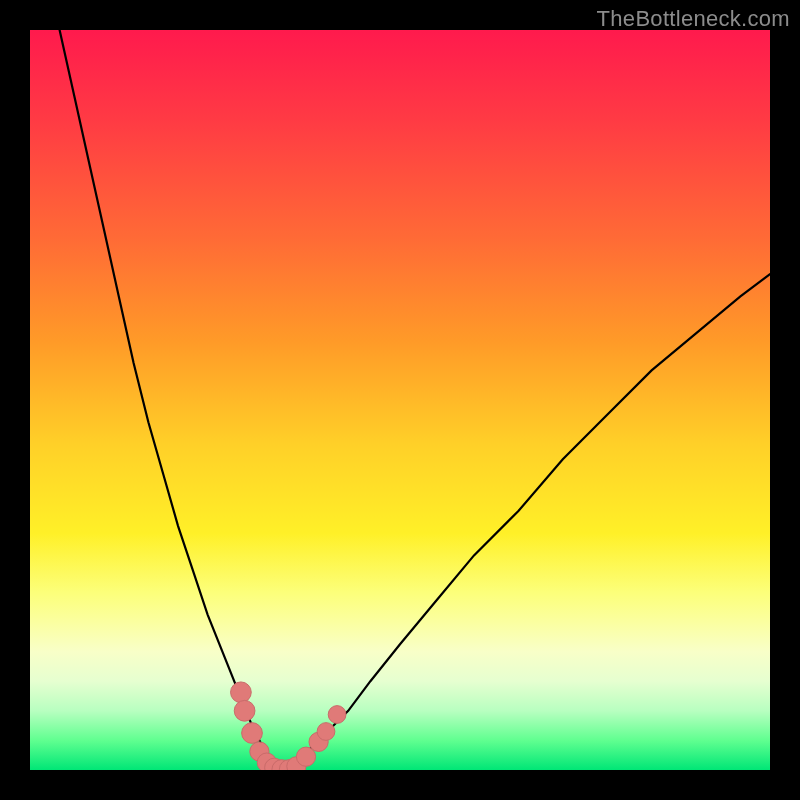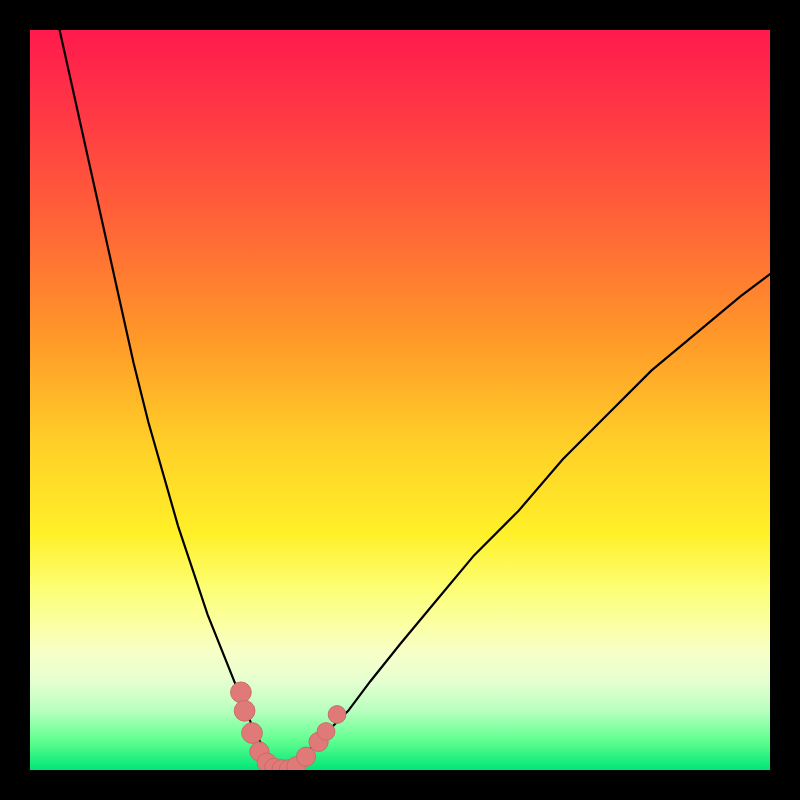--- a/index.html
+++ b/index.html
@@ -52,20 +52,21 @@
     left: 0;
     top: 0;
     width: 740px;
     height: 740px;
   }
 </style>
 </head>
 <body>
 
 <div class="frame">
+  <div class="watermark">TheBottleneck.com</div>
   <div class="plot">
     <svg class="overlay" viewBox="0 0 740 740" preserveAspectRatio="none">
       <path id="curve-left" fill="none" stroke="#000000" stroke-width="2.2" stroke-linecap="round" d="M29.60 0.00 L44.40 66.60 L59.20 133.20 L74.00 199.80 L88.80 266.40 L103.60 333.00 L118.40 392.20 L133.20 444.00 L148.00 495.80 L162.80 540.20 L177.60 584.60 L192.40 621.60 L207.20 658.60 L222.00 695.60 L233.10 717.80 L244.20 732.60 L255.30 740.00"></path>
       <path id="curve-right" fill="none" stroke="#000000" stroke-width="2.2" stroke-linecap="round" d="M255.30 740.00 L266.40 732.60 L281.20 717.80 L296.00 703.00 L318.20 680.80 L340.40 651.20 L370.00 614.20 L407.00 569.80 L444.00 525.40 L488.40 481.00 L532.80 429.20 L577.20 384.80 L621.60 340.40 L666.00 303.40 L710.40 266.40 L740.00 244.20"></path>
       <g id="markers">
           <circle cx="210.90" cy="662.30" r="10.36" fill="#e07a78" stroke="#c96b6a" stroke-width="1"></circle>
           <circle cx="214.60" cy="680.80" r="10.36" fill="#e07a78" stroke="#c96b6a" stroke-width="1"></circle>
           <circle cx="222.00" cy="703.00" r="10.36" fill="#e07a78" stroke="#c96b6a" stroke-width="1"></circle>
           <circle cx="229.40" cy="721.50" r="9.62" fill="#e07a78" stroke="#c96b6a" stroke-width="1"></circle>
           <circle cx="236.80" cy="732.60" r="9.62" fill="#e07a78" stroke="#c96b6a" stroke-width="1"></circle>

